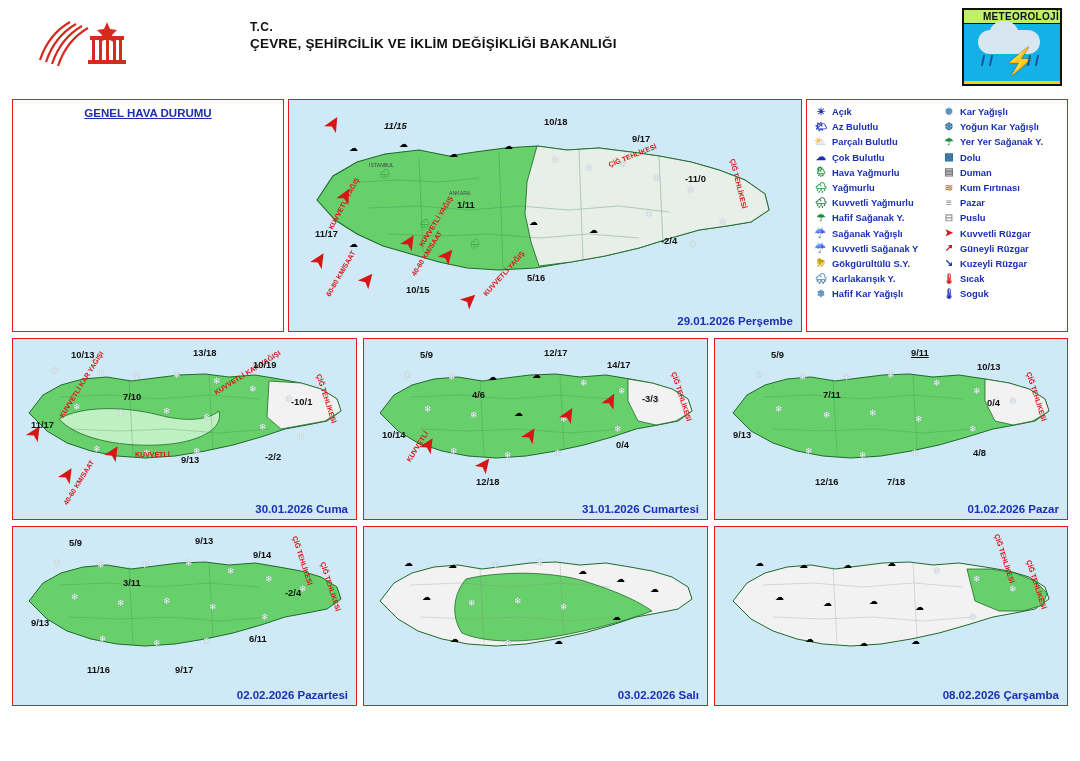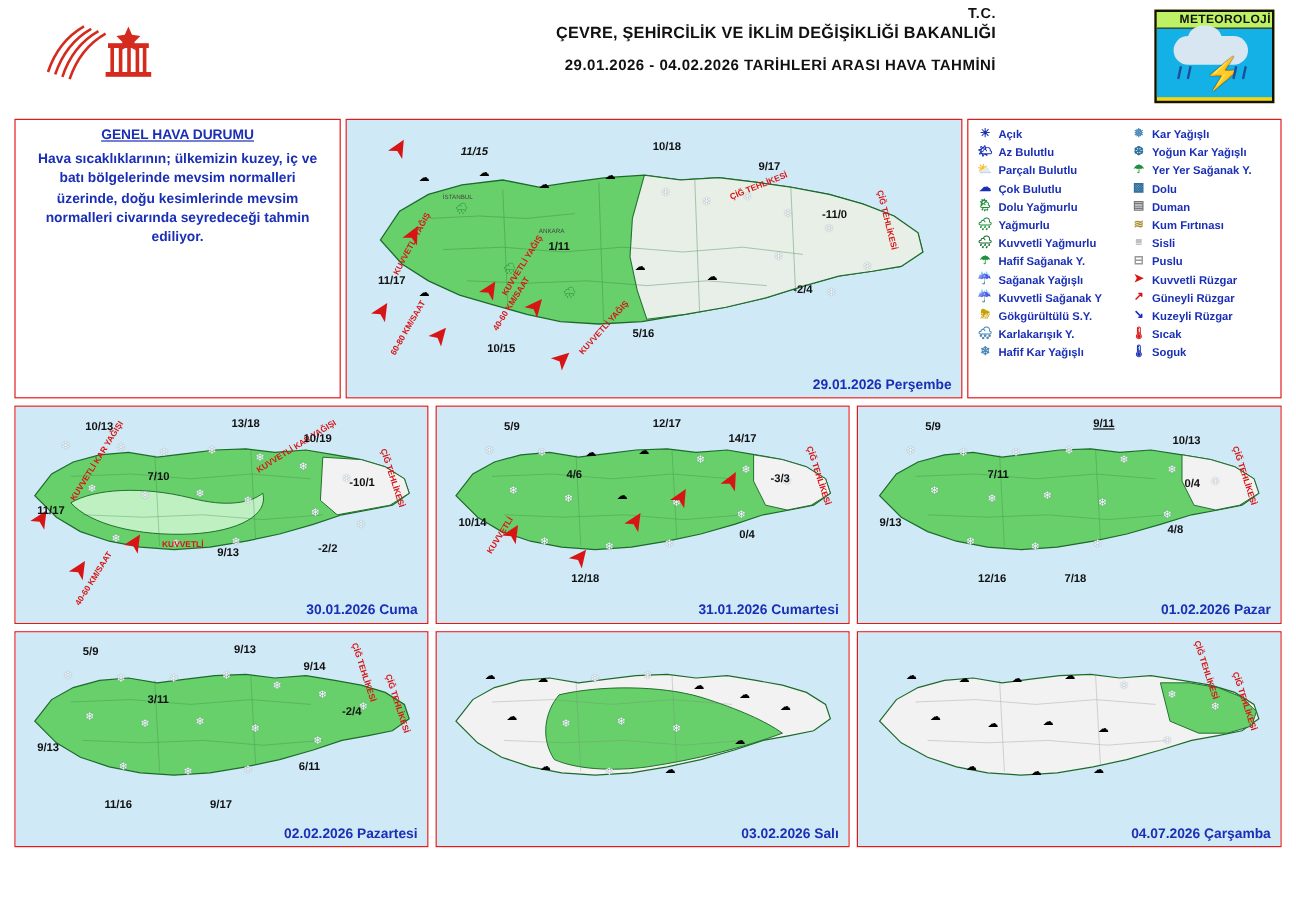--- a/index.html
+++ b/index.html
@@ -8,21 +8,21 @@
     background:#ffffff;
     font-family:"Liberation Sans", sans-serif;
     color:#000;
     position:relative;
     overflow:hidden;
   }
   .root{position:relative;width:1080px;height:761px;}
 
   
   .header{position:absolute;left:0;top:0;width:1080px;height:96px;}
-  .hdr-center{position:absolute;left:250px;top:4px;width:580px;text-align:right;}
+  .hdr-center{position:absolute;left:250px;top:20px;width:580px;text-align:left;}
   .hdr-l1{font-size:12px;font-weight:bold;letter-spacing:.5px;color:#111;}
   .hdr-l2{font-size:13.5px;font-weight:bold;color:#111;margin-top:2px;letter-spacing:.2px;}
   .hdr-l3{font-size:12.5px;font-weight:bold;color:#111;margin-top:1px;letter-spacing:.2px;}
   .hdr-l4{font-size:12.5px;font-weight:bold;color:#111;margin-top:12px;letter-spacing:.4px;}
 
   
   .emblem{position:absolute;left:32px;top:12px;width:120px;height:62px;}
   
   .mgm-logo{position:absolute;right:18px;top:8px;width:96px;height:74px;border:2px solid #111;background:#f5d60a;}
   .mgm-logo .bar{height:13px;background:#bef264;border-bottom:1.5px solid #111;
@@ -89,39 +89,37 @@
           <rect x="87" y="28" width="3" height="20"></rect>
           <rect x="56" y="48" width="38" height="4"></rect>
           <path d="M75 10 l3 7 7 1 -5 5 1.5 7 -6.5-3.5 -6.5 3.5 1.5-7 -5-5 7-1z"></path>
         </g>
       </svg>
     </div>
 
     <div class="hdr-center">
       <div class="hdr-l1">T.C.</div>
       <div class="hdr-l2">ÇEVRE, ŞEHİRCİLİK VE İKLİM DEĞİŞİKLİĞİ BAKANLIĞI</div>
-      <div class="hdr-l4">29.01.2026  -  04.02.2026   TARİHLERİ  ARASI  HAVA  TAHMİNİ</div>
     </div>
 
     <div class="mgm-logo">
       <div class="bar">METEOROLOJİ</div>
       <div class="sky">
         <div class="cloud"></div>
         <div class="bolt">⚡</div>
         <div class="rain" style="left:18px"></div>
         <div class="rain" style="left:26px"></div>
         <div class="rain" style="left:64px"></div>
         <div class="rain" style="left:72px"></div>
       </div>
     </div>
   </div>
 
   <div class="panel" style="left:12px;top:99px;width:272px;height:233px;">
     <div class="gen-title">GENEL HAVA DURUMU</div>
-    <div class="gen-body">Hava sıcaklıklarının; ülkemizin kuzey, iç ve batı bölgelerinde mevsim normalleri üzerinde, doğu kesimlerinde mevsim normalleri civarında seyredeceği tahmin ediliyor.</div>
   </div>
 
   <div class="legend">
     <div class="col a">
       <div class="lg-item">
           <span class="lg-ico">☀</span>
           <span>Açık</span>
         </div>
       <div class="lg-item">
           <span class="lg-ico">🌤</span>
@@ -130,21 +128,21 @@
       <div class="lg-item">
           <span class="lg-ico">⛅</span>
           <span>Parçalı Bulutlu</span>
         </div>
       <div class="lg-item">
           <span class="lg-ico">☁</span>
           <span>Çok Bulutlu</span>
         </div>
       <div class="lg-item">
           <span class="lg-ico" style="color:#1f8f3a;">🌦</span>
-          <span>Dolu Yağmurlu</span>
+          <span>Hava Yağmurlu</span>
         </div>
       <div class="lg-item">
           <span class="lg-ico" style="color:#1f8f3a;">🌧</span>
           <span>Yağmurlu</span>
         </div>
       <div class="lg-item">
           <span class="lg-ico" style="color:#146b2c;">🌧</span>
           <span>Kuvvetli Yağmurlu</span>
         </div>
       <div class="lg-item">
@@ -192,21 +190,21 @@
       <div class="lg-item">
           <span class="lg-ico" style="color:#777;">▤</span>
           <span>Duman</span>
         </div>
       <div class="lg-item">
           <span class="lg-ico" style="color:#b08830;">≋</span>
           <span>Kum Fırtınası</span>
         </div>
       <div class="lg-item">
           <span class="lg-ico" style="color:#888;">≡</span>
-          <span>Sisli</span>
+          <span>Pazar</span>
         </div>
       <div class="lg-item">
           <span class="lg-ico" style="color:#999;">⊟</span>
           <span>Puslu</span>
         </div>
       <div class="lg-item">
           <span class="lg-ico" style="color:#d81515;">➤</span>
           <span>Kuvvetli Rüzgar</span>
         </div>
       <div class="lg-item">
@@ -437,21 +435,21 @@
       <div class="ico snow" style="left:196px;top:110px;">❄</div>
 
       <div class="windlbl" style="left:296px;top:54px;transform:rotate(72deg);">ÇİĞ TEHLİKESİ</div>
 
       <div class="tempno" style="left:56px;top:10px;">5/9</div>
       <div class="tempno" style="left:196px;top:8px;text-decoration:underline;">9/11</div>
       <div class="tempno" style="left:262px;top:22px;">10/13</div>
       <div class="tempno" style="left:108px;top:50px;">7/11</div>
       <div class="tempno" style="left:272px;top:58px;">0/4</div>
       <div class="tempno" style="left:18px;top:90px;">9/13</div>
-      <div class="tempno" style="left:258px;top:96px;text-align:center;">4/8</div>
+      <div class="tempno" style="left:258px;top:108px;text-align:center;">4/8</div>
       <div class="tempno" style="left:100px;top:137px;">12/16</div>
       <div class="tempno" style="left:172px;top:137px;">7/18</div>
     </div>
     <div class="caption">01.02.2026 Pazar</div>
   </div>
 
   <div class="panel" style="left:12px;top:526px;width:345px;height:180px;">
     <div class="mapwrap">
       <div class="sea"></div>
       <div class="tk" style="left:6px;top:18px;">
@@ -558,17 +556,17 @@
       <div class="ico" style="left:154px;top:70px;">☁</div>
       <div class="ico" style="left:200px;top:76px;">☁</div>
       <div class="ico snow" style="left:254px;top:86px;">❄</div>
       <div class="ico" style="left:90px;top:108px;">☁</div>
       <div class="ico" style="left:144px;top:112px;">☁</div>
       <div class="ico" style="left:196px;top:110px;">☁</div>
 
       <div class="windlbl" style="left:264px;top:28px;transform:rotate(72deg);">ÇİĞ TEHLİKESİ</div>
       <div class="windlbl" style="left:296px;top:54px;transform:rotate(72deg);">ÇİĞ TEHLİKESİ</div>
     </div>
-    <div class="caption">04.07.2026 Çarşamba</div>
+    <div class="caption">08.02.2026 Çarşamba</div>
   </div>
 
 
 </div>
 
 </body></html>

